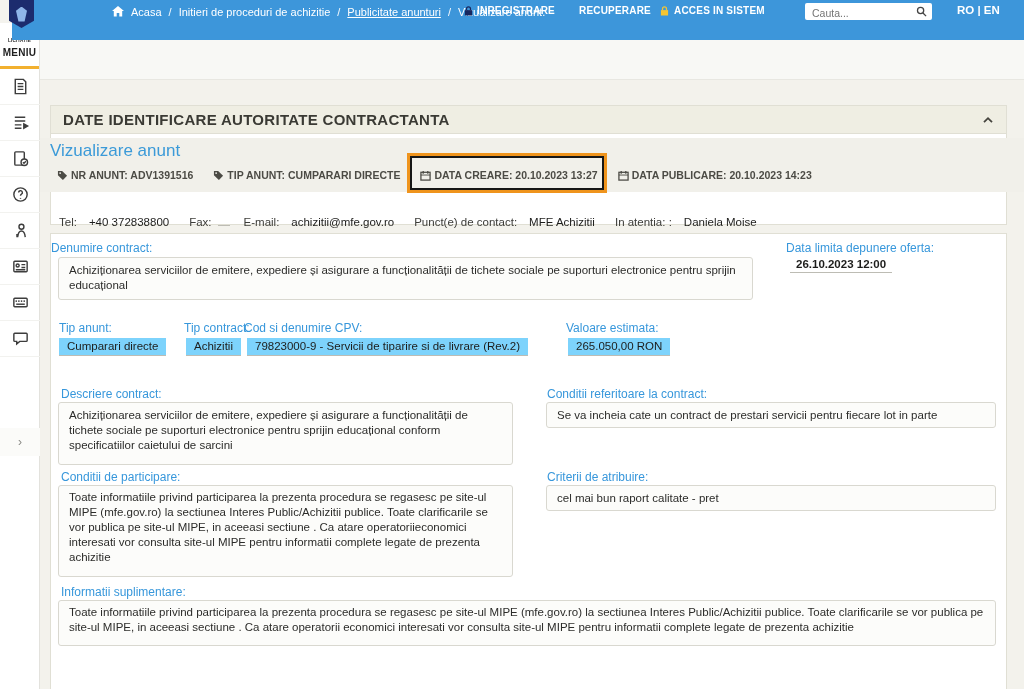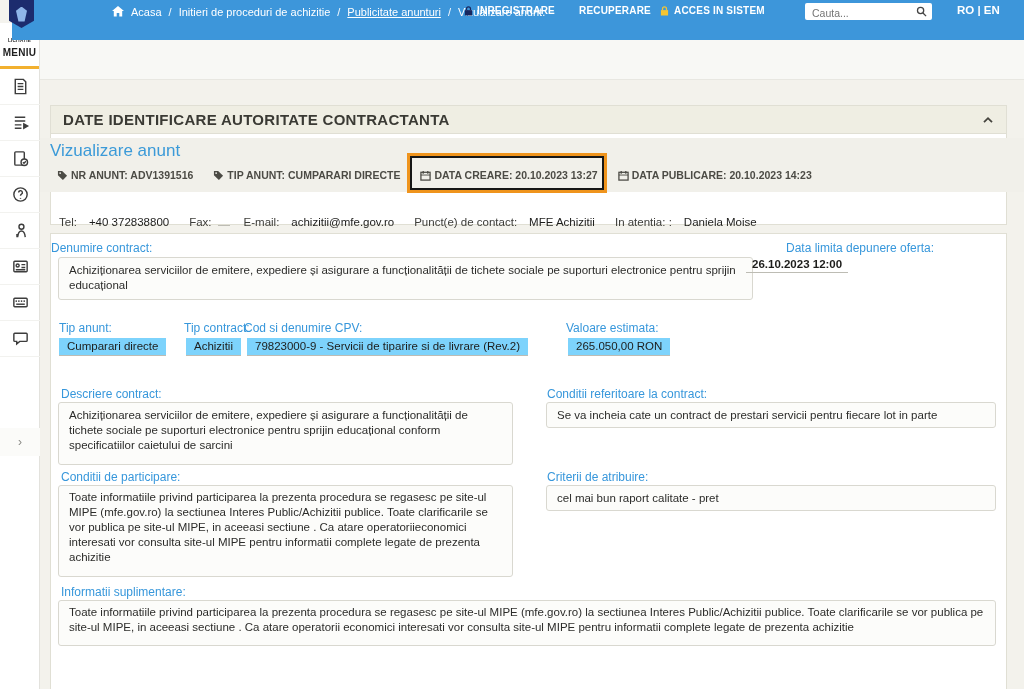--- a/index.html
+++ b/index.html
@@ -123,21 +123,21 @@
     </div>
   </div>
 </section>
 
 <section class="panel panel-anunt">
   <div class="panel-body" style="height:441px;">
     <span class="f-label" style="left:0; top:7px;">Denumire contract:</span>
     <div class="f-box" style="left:7px; top:23px; width:695px; height:43px;">Achiziționarea serviciilor de emitere, expediere și asigurare a funcționalității de tichete sociale pe suporturi electronice pentru sprijin educațional</div>
 
     <span class="f-label" style="left:735px; top:7px;">Data limita depunere oferta:</span>
-    <span class="f-underline" style="left:695px; top:24px;">26.10.2023 12:00</span>
+    <span class="f-underline" style="left:739px; top:24px;">26.10.2023 12:00</span>
 
     <span class="f-label" style="left:8px; top:87px;">Tip anunt:</span>
     <span class="f-chip" style="left:8px; top:104px;">Cumparari directe</span>
 
     <span class="f-label" style="left:133px; top:87px;">Tip contract:</span>
     <span class="f-chip" style="left:135px; top:104px;">Achizitii</span>
 
     <span class="f-label" style="left:193px; top:87px;">Cod si denumire CPV:</span>
     <span class="f-chip" style="left:196px; top:104px;">79823000-9 - Servicii de tiparire si de livrare (Rev.2)</span>
 

